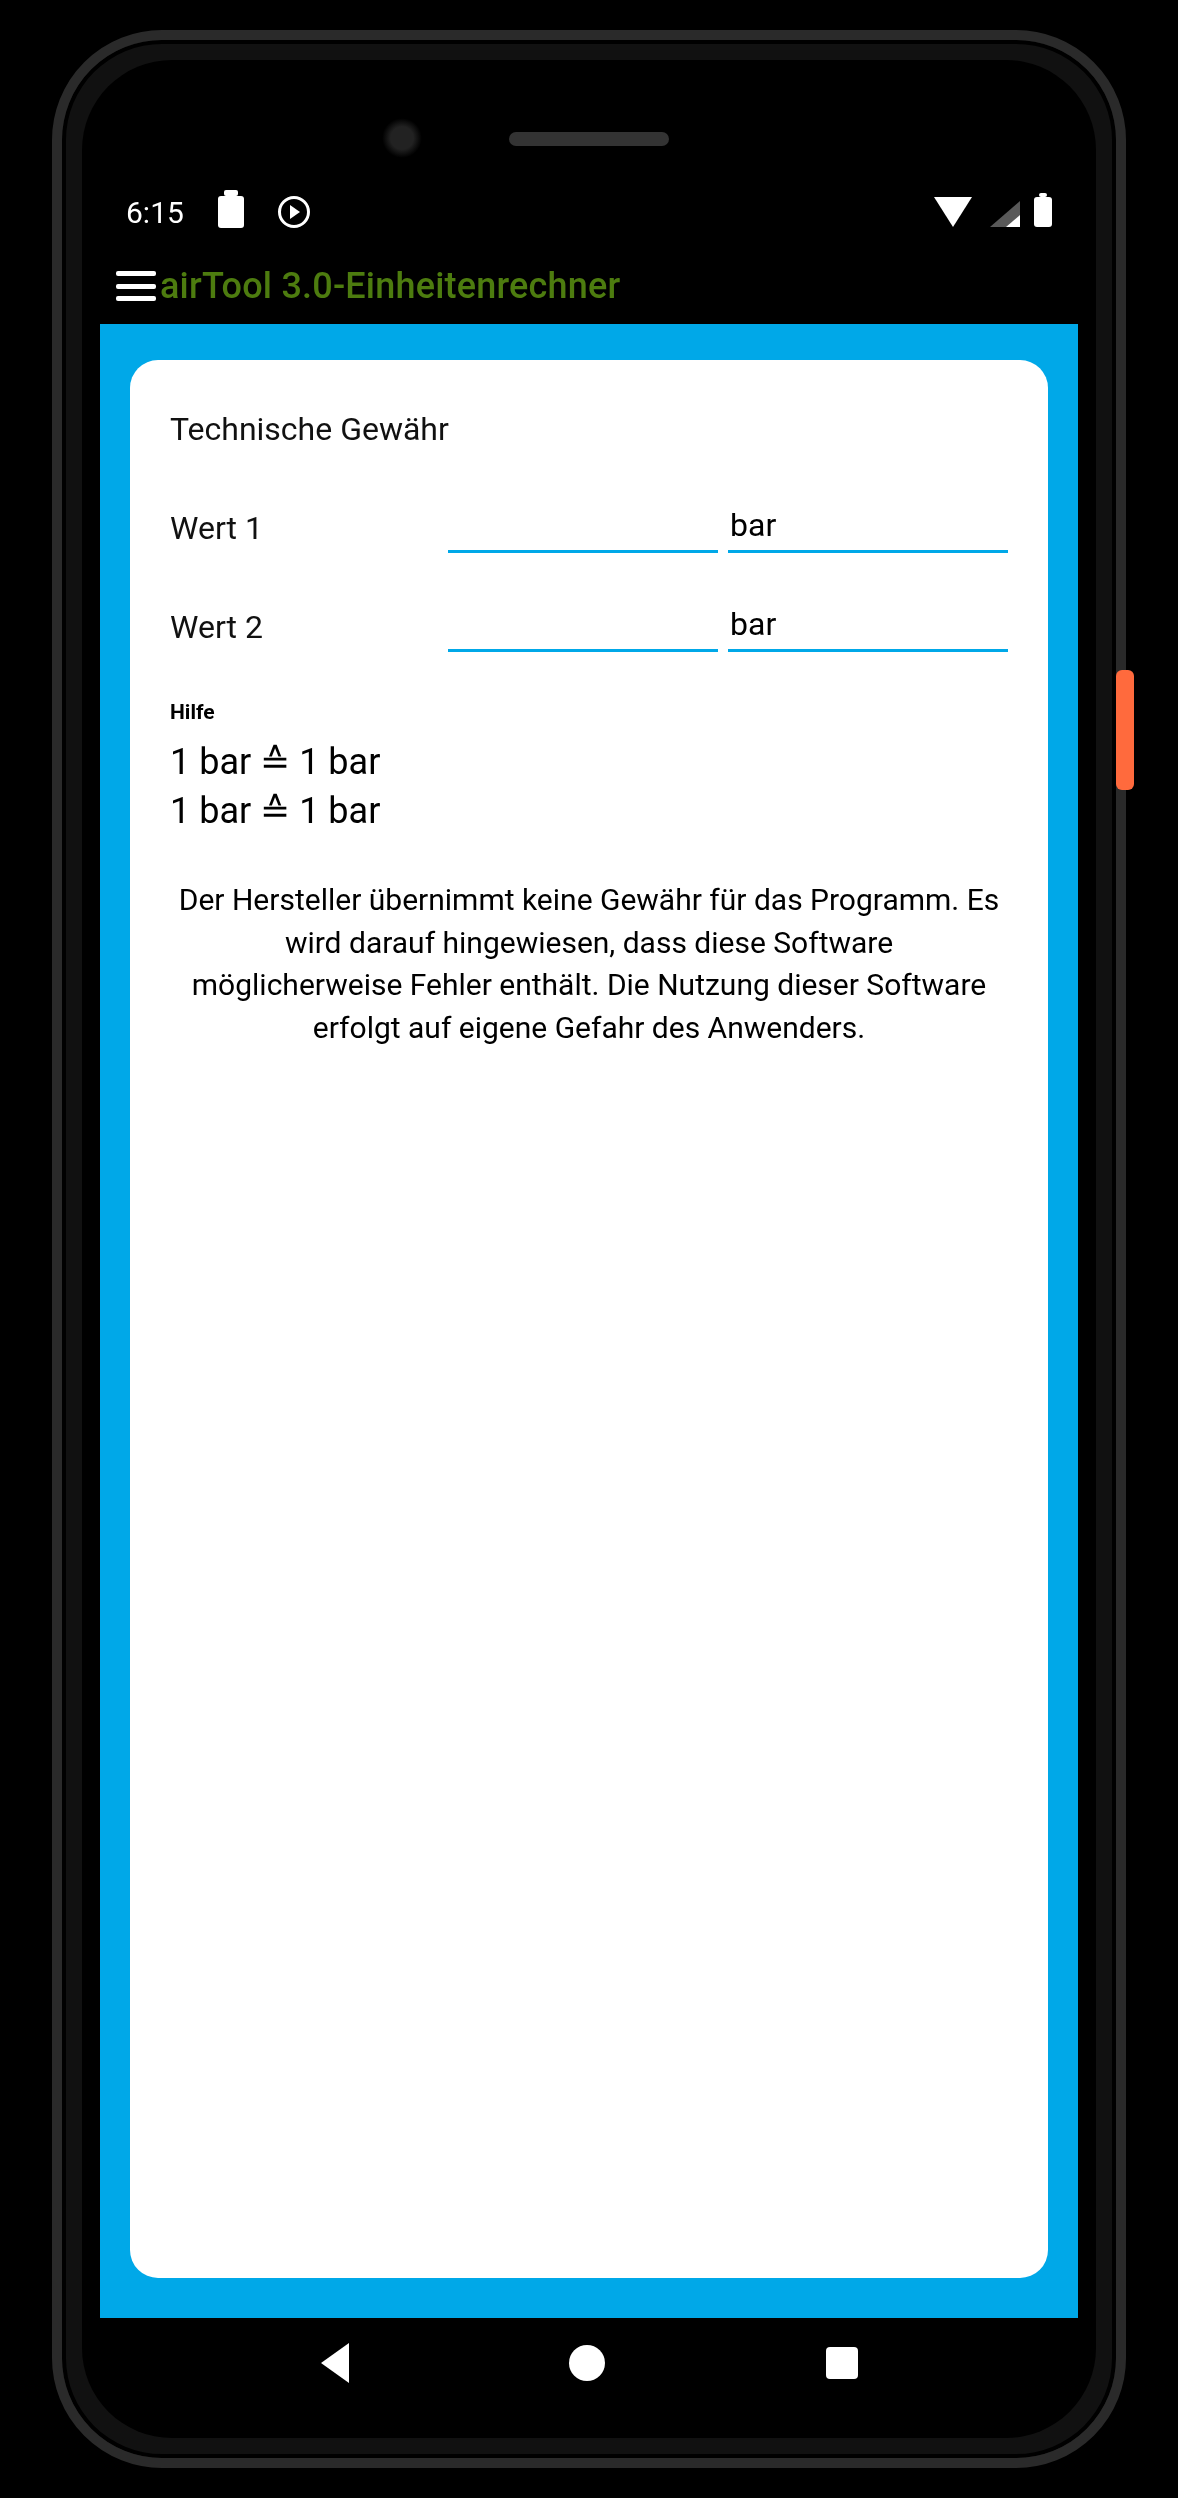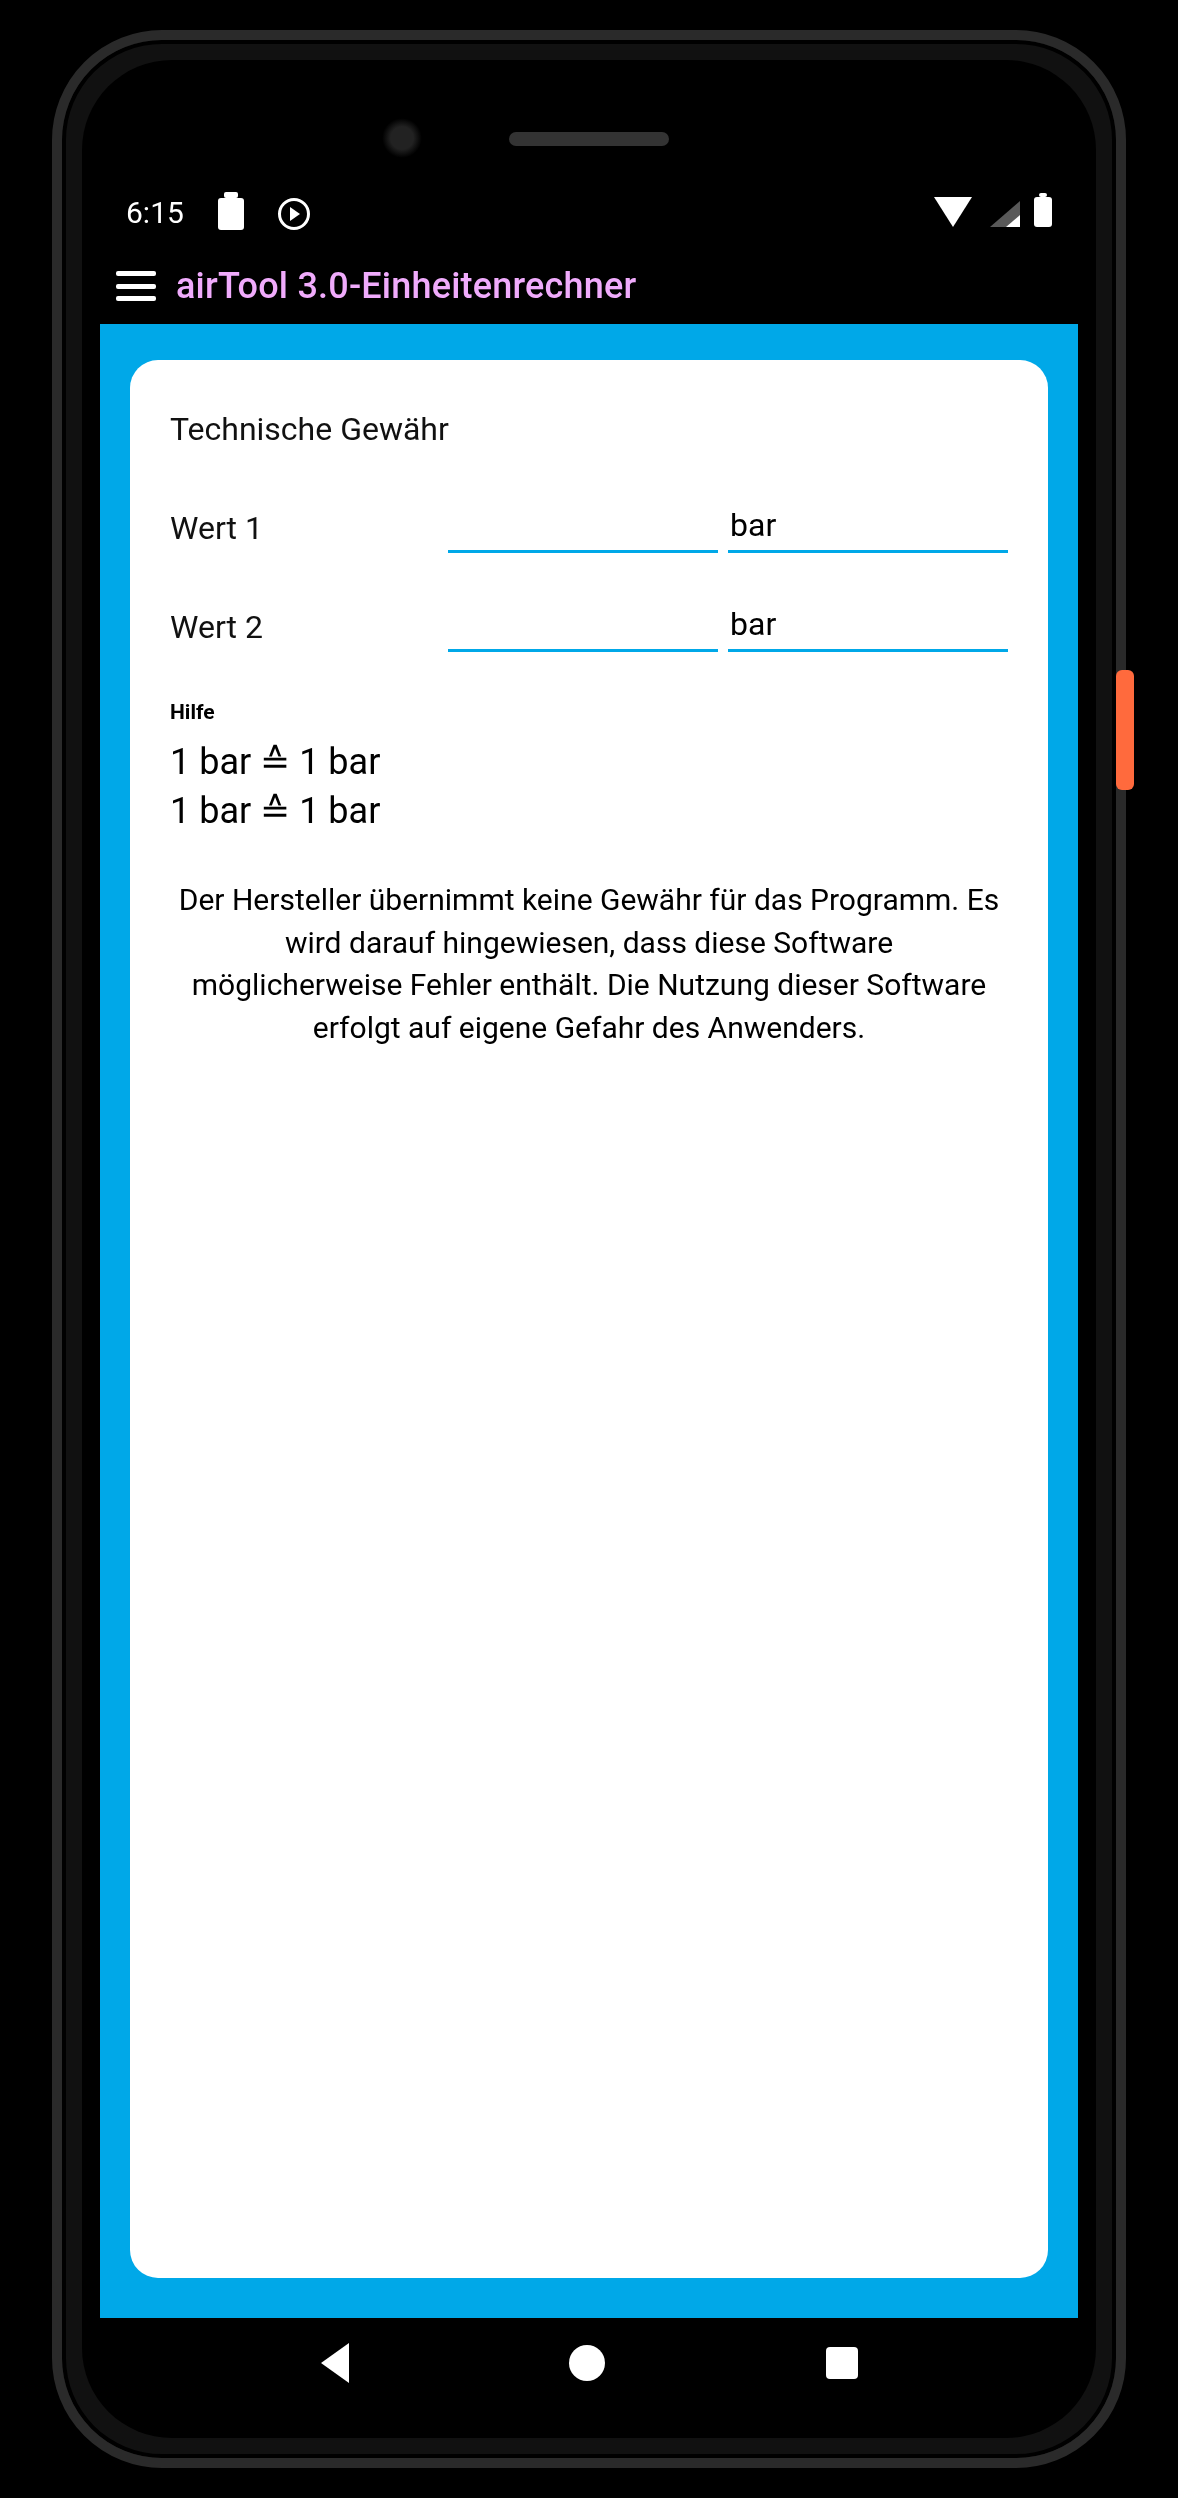--- a/index.html
+++ b/index.html
@@ -39,39 +39,39 @@
   .screen {
     position: absolute; left: 18px; right: 18px; top: 116px; bottom: 120px;
     background: #000;
   }
 
   
   .statusbar {
     height: 72px; display: flex; align-items: center; justify-content: space-between;
     padding: 0 26px; color: #fff; font-size: 30px;
   }
-  .sb-left { display: flex; align-items: flex-end; gap: 34px; }
+  .sb-left { display: flex; align-items: center; gap: 34px; }
   .sb-right { display: flex; align-items: center; gap: 14px; }
   .sd-icon { width: 26px; height: 32px; background: #fff; border-radius: 3px; position: relative; }
   .sd-icon::after { content:""; position:absolute; top:-6px; left:6px; width:14px; height:6px; background:#fff; border-radius:2px; }
   .circle-icon { width: 32px; height: 32px; border: 3px solid #fff; border-radius: 50%; display:flex; align-items:center; justify-content:center; }
   .circle-icon::after { content:""; width:16px; height:16px; border:3px solid #fff; border-left:0; border-bottom:0; transform: rotate(45deg); border-radius:0 4px 0 0; display:none; }
   .circle-icon span { width:0;height:0;border-left:7px solid transparent;border-right:7px solid transparent;border-bottom:10px solid #fff; transform: rotate(90deg) translateY(-1px);}
   .circle-slash { position:relative; }
   .circle-slash::before { content:""; position:absolute; left:-4px; top:14px; width:40px; height:3px; background:#fff; transform: rotate(-45deg); display:none;}
   .wifi { width: 38px; height: 30px; position: relative; }
   .wifi::before { content:""; position:absolute; left:0; top:0; width:0;height:0; border-left:19px solid transparent; border-right:19px solid transparent; border-top:30px solid #fff; }
   .signal { position: relative; width: 34px; height: 30px; }
   .signal::before { content:""; position:absolute; right:0; bottom:0; width:0; height:0; border-right:30px solid #fff; border-top:26px solid transparent; opacity:0.35; }
   .signal::after { content:""; position:absolute; right:0; bottom:0; width:0; height:0; border-right:14px solid #fff; border-top:12px solid transparent; }
   .battery { width: 18px; height: 30px; background:#fff; border-radius:3px; position:relative; }
   .battery::before { content:""; position:absolute; top:-4px; left:5px; width:8px; height:4px; background:#fff; border-radius:2px; }
 
   
-  .appbar { height: 76px; display:flex; align-items:center; gap: 20px; padding: 0 16px; color:#f0abfc; }
+  .appbar { height: 76px; display:flex; align-items:center; gap: 4px; padding: 0 16px; color:#4d7c0f; }
   .hamburger { width: 40px; height: 30px; display:flex; flex-direction:column; justify-content:space-between; }
   .hamburger span { display:block; height:5px; background:#fff; border-radius:2px; }
   .appbar-title { font-size: 36px; font-weight: 500; letter-spacing: 0.2px; }
 
   
   .content { position:absolute; left:0; right:0; top:148px; bottom:0; background:#00a8e8; padding: 36px 30px 40px 30px; }
   .card { background:#fff; border-radius: 28px; width:100%; height:100%; padding: 50px 40px 30px 40px; }
 
   .row { display:flex; align-items:flex-end; margin-bottom: 48px; }
   .row-label { font-size: 32px; flex: 0 0 300px; color:#111; padding-bottom:6px; }

